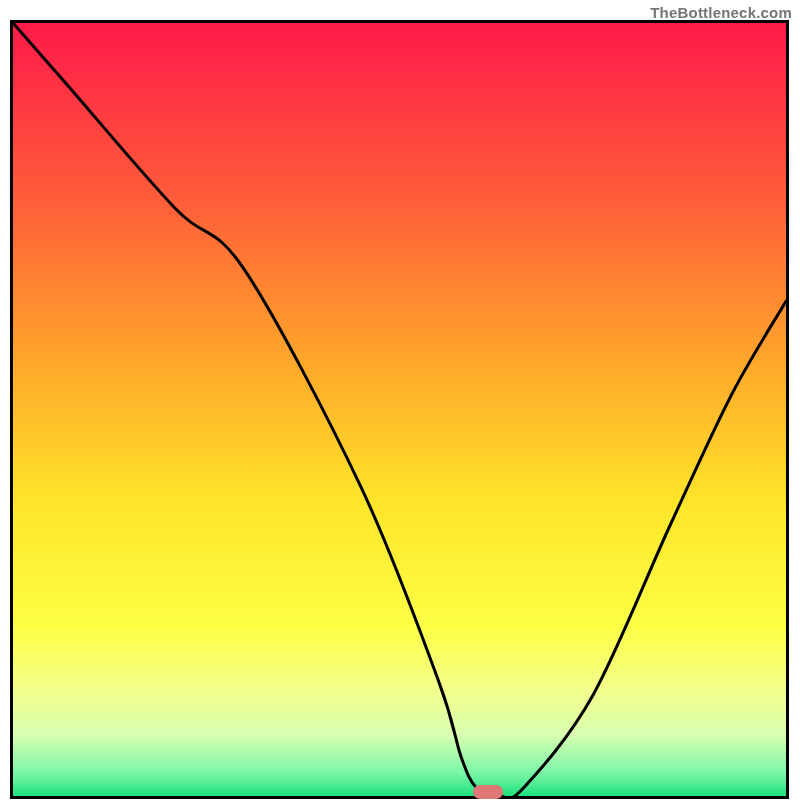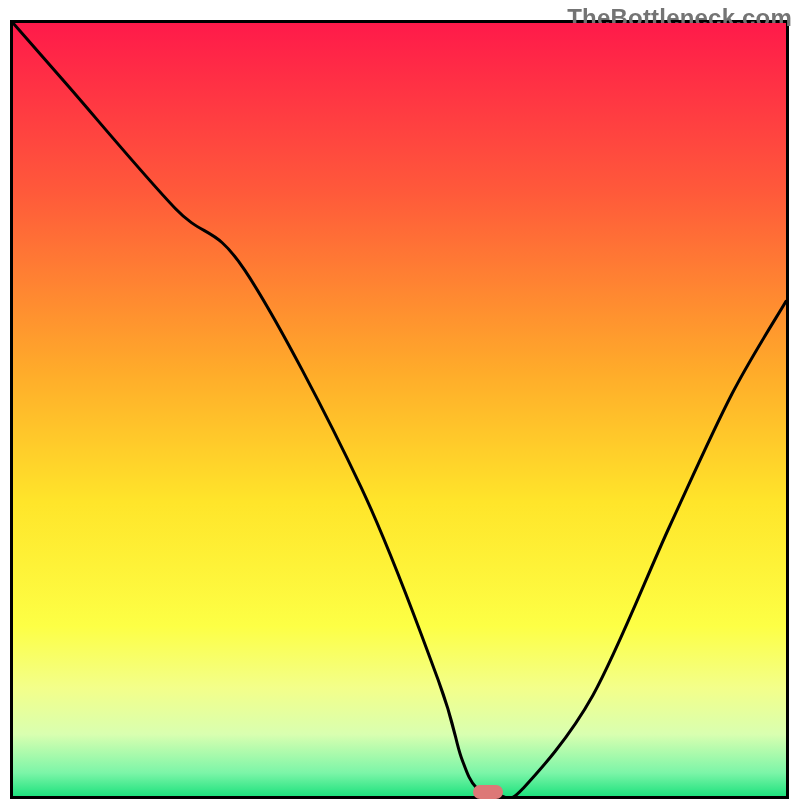--- a/index.html
+++ b/index.html
@@ -17,21 +17,21 @@
     width: 779px;
     height: 779px;
     border: 3px solid #000000;
     box-sizing: border-box;
   }
   .attribution {
     position: absolute;
     top: 4px;
     right: 8px;
     font-family: Arial, Helvetica, sans-serif;
-    font-size: 24px;
+    font-size: 15px;
     font-weight: bold;
     color: #747474;
     letter-spacing: 0.2px;
   }
   svg.plot {
     position: absolute;
     left: 13px;
     top: 23px;
     width: 773px;
     height: 773px;

